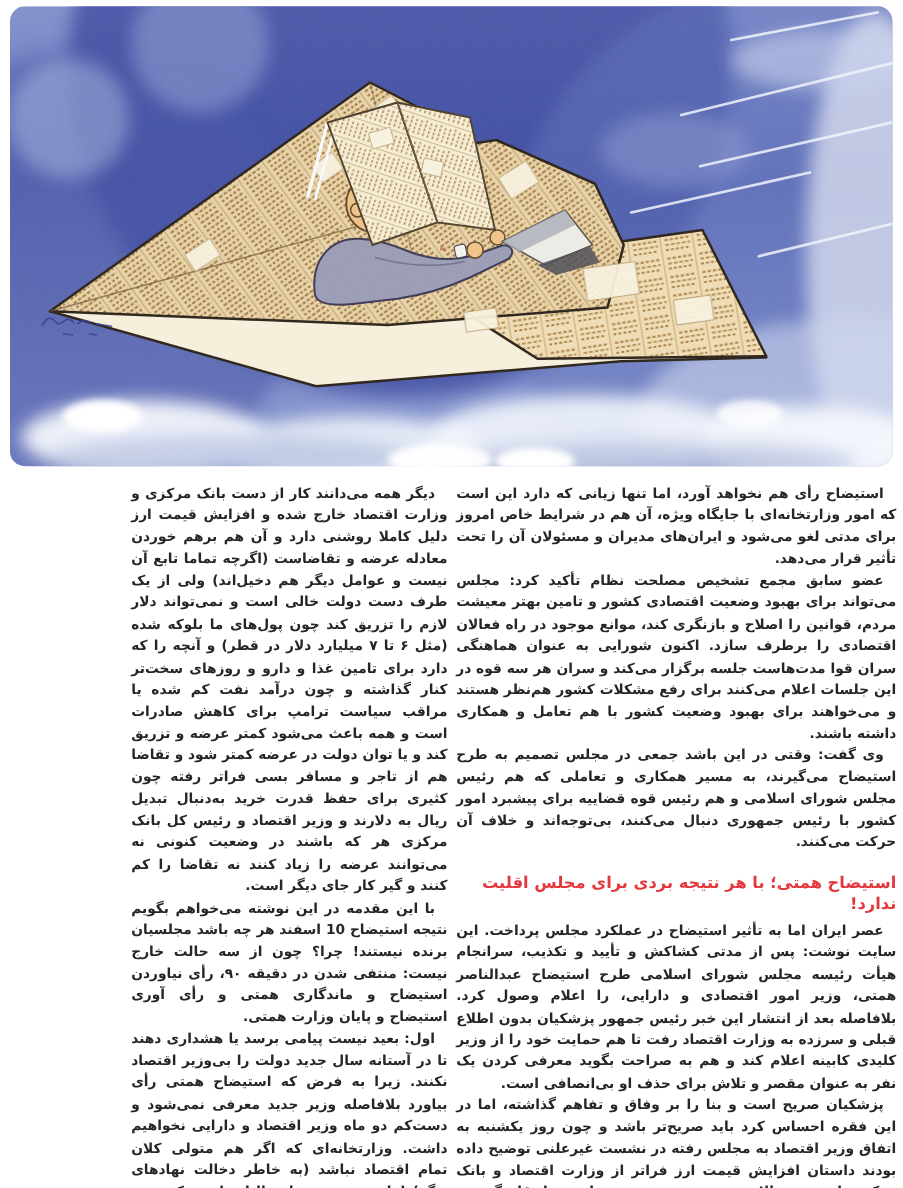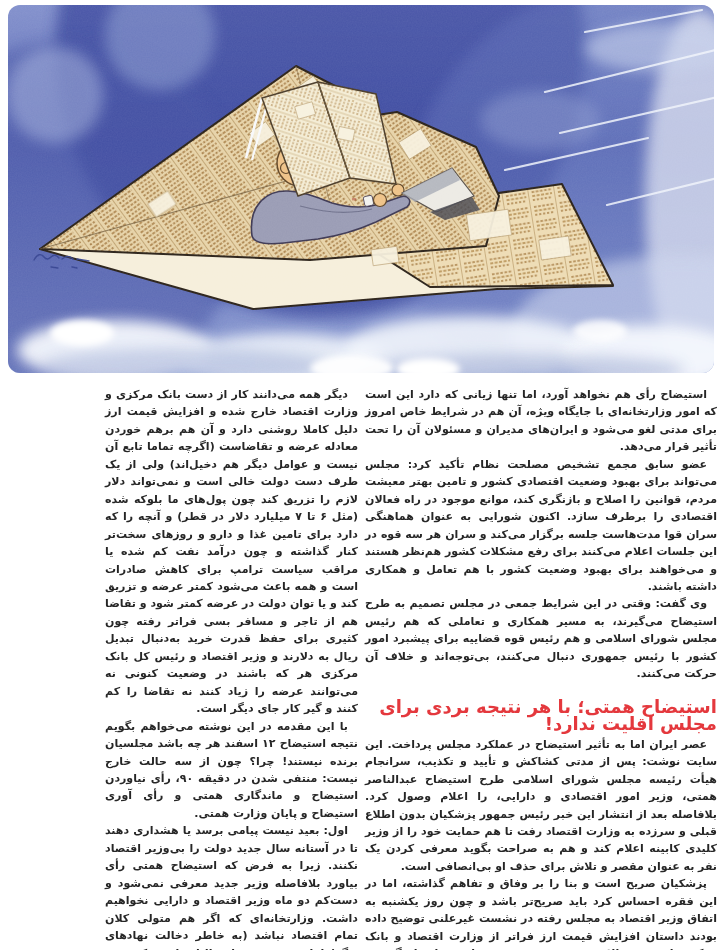--- a/index.html
+++ b/index.html
@@ -13,21 +13,21 @@
     position:absolute;top:386px;left:5px;right:5px;bottom:4px;
     direction:rtl;display:flex;gap:7px;
   }
   .col{width:352px;flex:0 0 auto;}
   .para{
     margin:0;font-size:11px;line-height:17.45px;font-weight:700;
     color:#262626;text-align:justify;text-indent:10px;
     -webkit-font-smoothing:antialiased;
   }
   .section-heading{
-    margin:15px 0 4px 0;font-size:18px;line-height:17px;font-weight:700;
+    margin:15px 0 4px 0;font-size:13px;line-height:17px;font-weight:700;
     color:#e4383d;text-align:right;
   }
   
   .cutout{float:left;width:99px;height:437px;margin-top:123px;}
 </style>
 </head>
 <body>
 
 <div class="page">
 
@@ -179,29 +179,29 @@
         <rect x="8" y="5" width="706" height="368" filter="url(#grain)"></rect>
       </g>
     </svg>
   </div>
 
   <div class="columns">
 
     <div class="col">
       <p class="para">استیضاح رأی هم نخواهد آورد، اما تنها زیانی که دارد این است که امور وزارتخانه‌ای با جایگاه ویژه، آن هم در شرایط خاص امروز برای مدتی لغو می‌شود و ایران‌های مدیران و مسئولان آن را تحت تأثیر قرار می‌دهد.</p>
       <p class="para">عضو سابق مجمع تشخیص مصلحت نظام تأکید کرد: مجلس می‌تواند برای بهبود وضعیت اقتصادی کشور و تامین بهتر معیشت مردم، قوانین را اصلاح و بازنگری کند، موانع موجود در راه فعالان اقتصادی را برطرف سازد. اکنون شورایی به عنوان هماهنگی سران قوا مدت‌هاست جلسه برگزار می‌کند و سران هر سه قوه در این جلسات اعلام می‌کنند برای رفع مشکلات کشور هم‌نظر هستند و می‌خواهند برای بهبود وضعیت کشور با هم تعامل و همکاری داشته باشند.</p>
-      <p class="para">وی گفت: وقتی در این شرایط جمعی در مجلس تصمیم به طرح استیضاح می‌گیرند، به مسیر همکاری و تعاملی که هم رئیس مجلس شورای اسلامی و هم رئیس قوه قضاییه برای پیشبرد امور کشور با رئیس جمهوری دنبال می‌کنند، بی‌توجه‌اند و خلاف آن حرکت می‌کنند.</p>
+      <p class="para">وی گفت: وقتی در این باشد جمعی در مجلس تصمیم به طرح استیضاح می‌گیرند، به مسیر همکاری و تعاملی که هم رئیس مجلس شورای اسلامی و هم رئیس قوه قضاییه برای پیشبرد امور کشور با رئیس جمهوری دنبال می‌کنند، بی‌توجه‌اند و خلاف آن حرکت می‌کنند.</p>
       <h2 class="section-heading">استیضاح همتی؛ با هر نتیجه بردی برای مجلس اقلیت ندارد!</h2>
       <p class="para">عصر ایران اما به تأثیر استیضاح در عملکرد مجلس پرداخت. این سایت نوشت: پس از مدتی کشاکش و تأیید و تکذیب، سرانجام هیأت رئیسه مجلس شورای اسلامی طرح استیضاح عبدالناصر همتی، وزیر امور اقتصادی و دارایی، را اعلام وصول کرد. بلافاصله بعد از انتشار این خبر رئیس جمهور پزشکیان بدون اطلاع قبلی و سرزده به وزارت اقتصاد رفت تا هم حمایت خود را از وزیر کلیدی کابینه اعلام کند و هم به صراحت بگوید معرفی کردن یک نفر به عنوان مقصر و تلاش برای حذف او بی‌انصافی است.</p>
       <p class="para">پزشکیان صریح است و بنا را بر وفاق و تفاهم گذاشته، اما در این فقره احساس کرد باید صریح‌تر باشد و چون روز یکشنبه به اتفاق وزیر اقتصاد به مجلس رفته در نشست غیرعلنی توضیح داده بودند داستان افزایش قیمت ارز فراتر از وزارت اقتصاد و بانک مرکزی است و حالا دیده نتیجه نبخشیده زبان به انتقاد گشوده است.</p>
 
     </div>
 
     <div class="col">
       <div class="cutout"></div>
       <p class="para">دیگر همه می‌دانند کار از دست بانک مرکزی و وزارت اقتصاد خارج شده و افزایش قیمت ارز دلیل کاملا روشنی دارد و آن هم برهم خوردن معادله عرضه و تقاضاست (اگرچه تماما تابع آن نیست و عوامل دیگر هم دخیل‌اند) ولی از یک طرف دست دولت خالی است و نمی‌تواند دلار لازم را تزریق کند چون پول‌های ما بلوکه شده (مثل ۶ تا ۷ میلیارد دلار در قطر) و آنچه را که دارد برای تامین غذا و دارو و روزهای سخت‌تر کنار گذاشته و چون درآمد نفت کم شده یا مراقب سیاست ترامپ برای کاهش صادرات است و همه باعث می‌شود کمتر عرضه و تزریق کند و یا توان دولت در عرضه کمتر شود و تقاضا هم از تاجر و مسافر بسی فراتر رفته چون کثیری برای حفظ قدرت خرید به‌دنبال تبدیل ریال به دلارند و وزیر اقتصاد و رئیس کل بانک مرکزی هر که باشند در وضعیت کنونی نه می‌توانند عرضه را زیاد کنند نه تقاضا را کم کنند و گیر کار جای دیگر است.</p>
-      <p class="para">با این مقدمه در این نوشته می‌خواهم بگویم نتیجه استیضاح ۱۲ اسفند هر چه باشد مجلسیان برنده نیستند! چرا؟ چون از سه حالت خارج نیست: منتفی شدن در دقیقه ۹۰، رأی نیاوردن استیضاح و ماندگاری همتی و رأی آوری استیضاح و پایان وزارت همتی.</p>
+      <p class="para">با این مقدمه در این نوشته می‌خواهم بگویم نتیجه استیضاح 10 اسفند هر چه باشد مجلسیان برنده نیستند! چرا؟ چون از سه حالت خارج نیست: منتفی شدن در دقیقه ۹۰، رأی نیاوردن استیضاح و ماندگاری همتی و رأی آوری استیضاح و پایان وزارت همتی.</p>
       <p class="para">اول: بعید نیست پیامی برسد یا هشداری دهند تا در آستانه سال جدید دولت را بی‌وزیر اقتصاد نکنند. زیرا به فرض که استیضاح همتی رأی بیاورد بلافاصله وزیر جدید معرفی نمی‌شود و دست‌کم دو ماه وزیر اقتصاد و دارایی نخواهیم داشت. وزارتخانه‌ای که اگر هم متولی کلان تمام اقتصاد نباشد (به خاطر دخالت نهادهای دیگر) اما متصدی وصول مالیات است که منبع مهم درآمدی است.</p>
 
     </div>
 
   </div>
 </div>
 
 </body></html>

